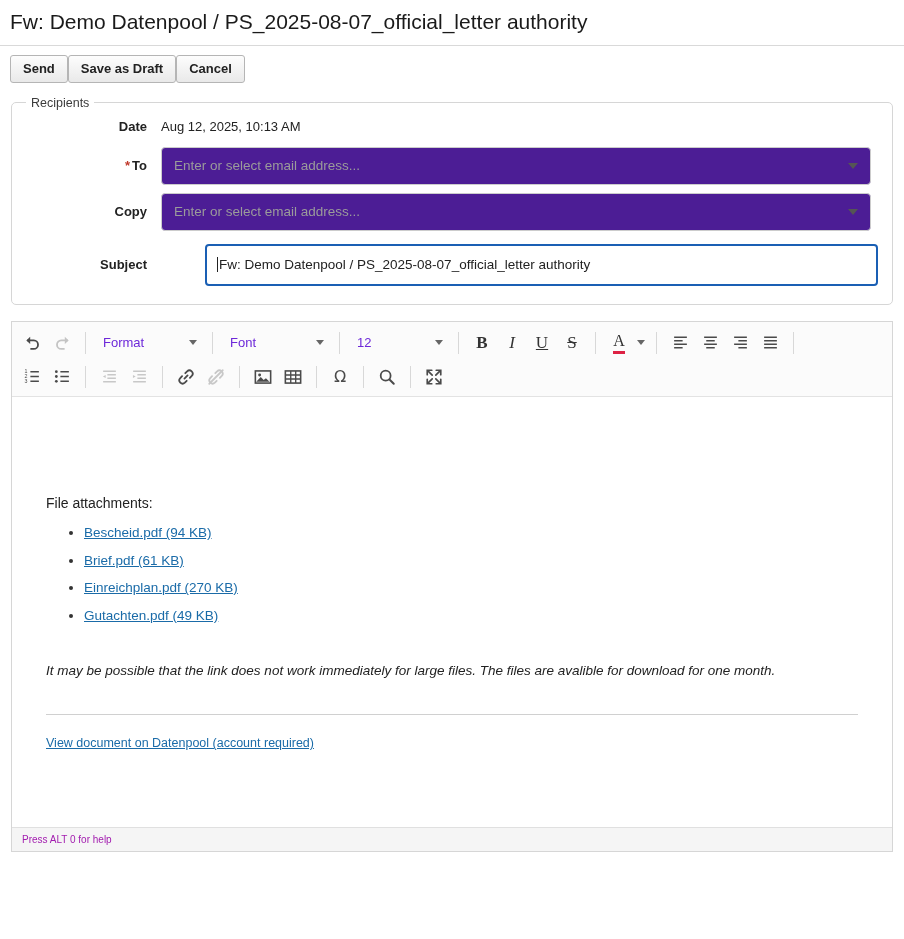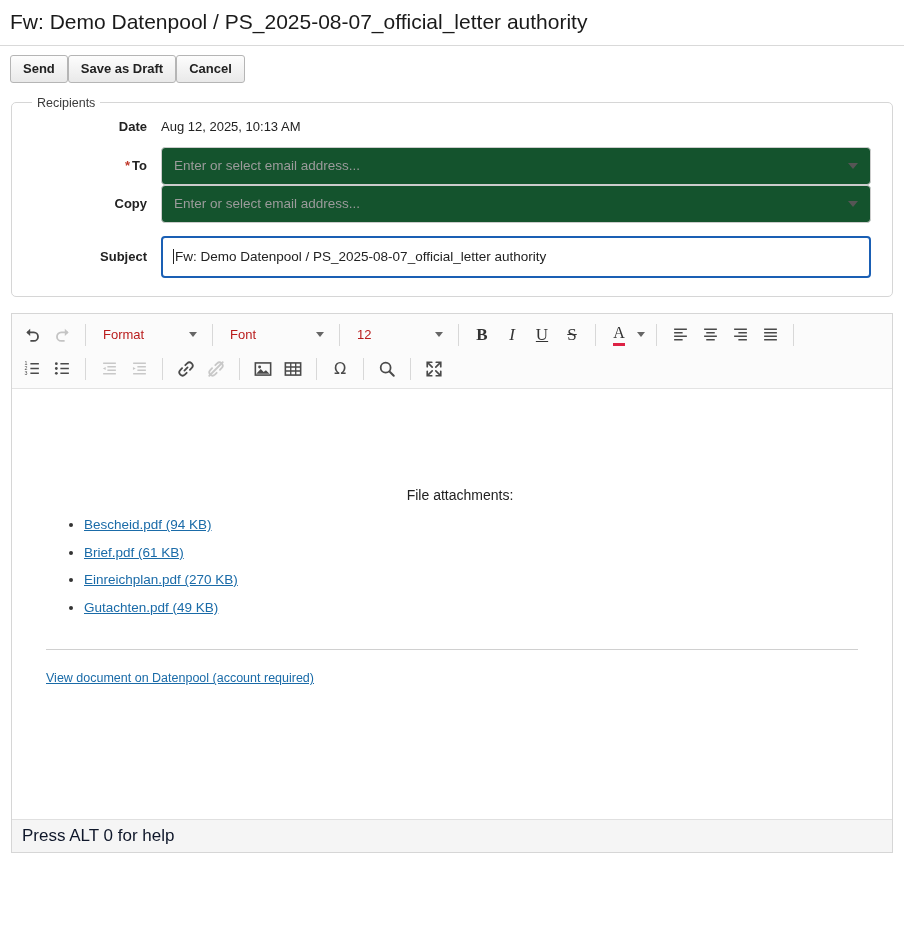--- a/index.html
+++ b/index.html
@@ -48,25 +48,25 @@
   fieldset.recipients {
     margin: 4px 11px 0 11px;
     border: 1px solid #d6d6d6;
     border-radius: 5px;
     padding: 6px 14px 18px 14px;
   }
   fieldset.recipients > legend {
     font-size: 12.5px;
     color: #3b3b3b;
     padding: 0 5px;
-    margin-left: 6px;
   }
   .form-row {
     display: flex;
     align-items: center;
+    margin-bottom: 8px;
     min-height: 22px;
   }
   .form-label {
     width: 135px;
     text-align: right;
     padding-right: 14px;
     font-size: 13px;
     font-weight: bold;
     color: #222;
     flex: 0 0 135px;
@@ -81,21 +81,21 @@
   .row-date, .row-from { margin-bottom: 9px; }
   .row-date .form-label, .row-from .form-label { padding-right: 14px; }
 
   .combo {
     position: relative;
     flex: 1 1 auto;
     max-width: 710px;
     height: 38px;
     border: 1px solid #cccccc;
     border-radius: 4px;
-    background: #14532d;
+    background: #4c1d95;
     display: flex;
     align-items: center;
   }
   .combo .placeholder {
     padding-left: 12px;
     font-size: 13.5px;
     color: #9b9b9b;
   }
   .combo .caret {
     position: absolute;
@@ -120,21 +120,21 @@
     font-size: 13.5px;
     color: #222;
   }
   .subject-field .caretbar {
     display: inline-block;
     width: 1px;
     height: 15px;
     background: #222;
     margin-right: 1px;
   }
-  .row-subject { margin-top: 13px; margin-bottom: 0; }
+  .row-subject { margin-top: 13px; margin-bottom: 0; gap: 44px; }
 
   
   .editor-wrap {
     margin: 16px 11px 0 11px;
     border: 1px solid #d6d6d6;
     background: #fff;
   }
   .editor-toolbar {
     border-bottom: 1px solid #e3e3e3;
     background: #fbfbfb;
@@ -162,21 +162,21 @@
     margin: 0 7px;
   }
   .tb-select {
     display: flex;
     align-items: center;
     justify-content: space-between;
     min-width: 108px;
     height: 26px;
     padding: 0 6px 0 8px;
     font-size: 13px;
-    color: #b91c1c;
+    color: #6d28d9;
     cursor: pointer;
     border-radius: 3px;
   }
   .tb-select .sv-caret {
     width: 0; height: 0;
     border-left: 4px solid transparent;
     border-right: 4px solid transparent;
     border-top: 5px solid #666;
     margin-left: 10px;
   }
@@ -190,21 +190,21 @@
 
   
   .editor-body {
     padding: 24px 34px 10px 34px;
     min-height: 430px;
     font-size: 13.5px;
     color: #222;
     line-height: 1.45;
   }
   .editor-spacer { height: 72px; }
-  .attach-label { font-size: 14px; color: #222; margin: 0 0 10px 16px; text-align: center; }
+  .attach-label { font-size: 14px; color: #222; margin: 0 0 10px 0; }
   ul.attach-list {
     margin: 6px 0 0 0;
     padding-left: 38px;
   }
   ul.attach-list li {
     margin-bottom: 8px;
     font-size: 13.5px;
   }
   ul.attach-list li::marker { color: #333; }
   a.attach-link {
@@ -226,22 +226,22 @@
     margin: 32px 0 18px 0;
   }
   a.doc-link {
     color: #1a6ba8;
     text-decoration: underline;
     font-size: 12.5px;
   }
   .editor-status {
     border-top: 1px solid #e0e0e0;
     background: #f5f5f5;
-    font-size: 17px;
-    color: #0f172a;
+    font-size: 10px;
+    color: #a21caf;
     padding: 6px 10px;
   }
 </style>
 </head>
 <body>
 
 <div class="page">
 
   <h1 class="page-title">Fw: Demo Datenpool / PS_2025-08-07_official_letter authority</h1>
 
@@ -470,20 +470,21 @@
 
       <p class="attach-label">File attachments:</p>
 
       <ul class="attach-list">
         <li><a class="attach-link" href="#">Bescheid.pdf (94 KB)</a></li>
         <li><a class="attach-link" href="#">Brief.pdf (61 KB)</a></li>
         <li><a class="attach-link" href="#">Einreichplan.pdf (270 KB)</a></li>
         <li><a class="attach-link" href="#">Gutachten.pdf (49 KB)</a></li>
       </ul>
 
+      <p class="note">It may be possible that the link does not work immediately for large files. The files are avalible for download for one month.</p>
 
       <hr class="divider">
 
       <a class="doc-link" href="#">View document on Datenpool (account required)</a>
     </div>
 
     <div class="editor-status">Press ALT 0 for help</div>
   </div>
 
 </div>

